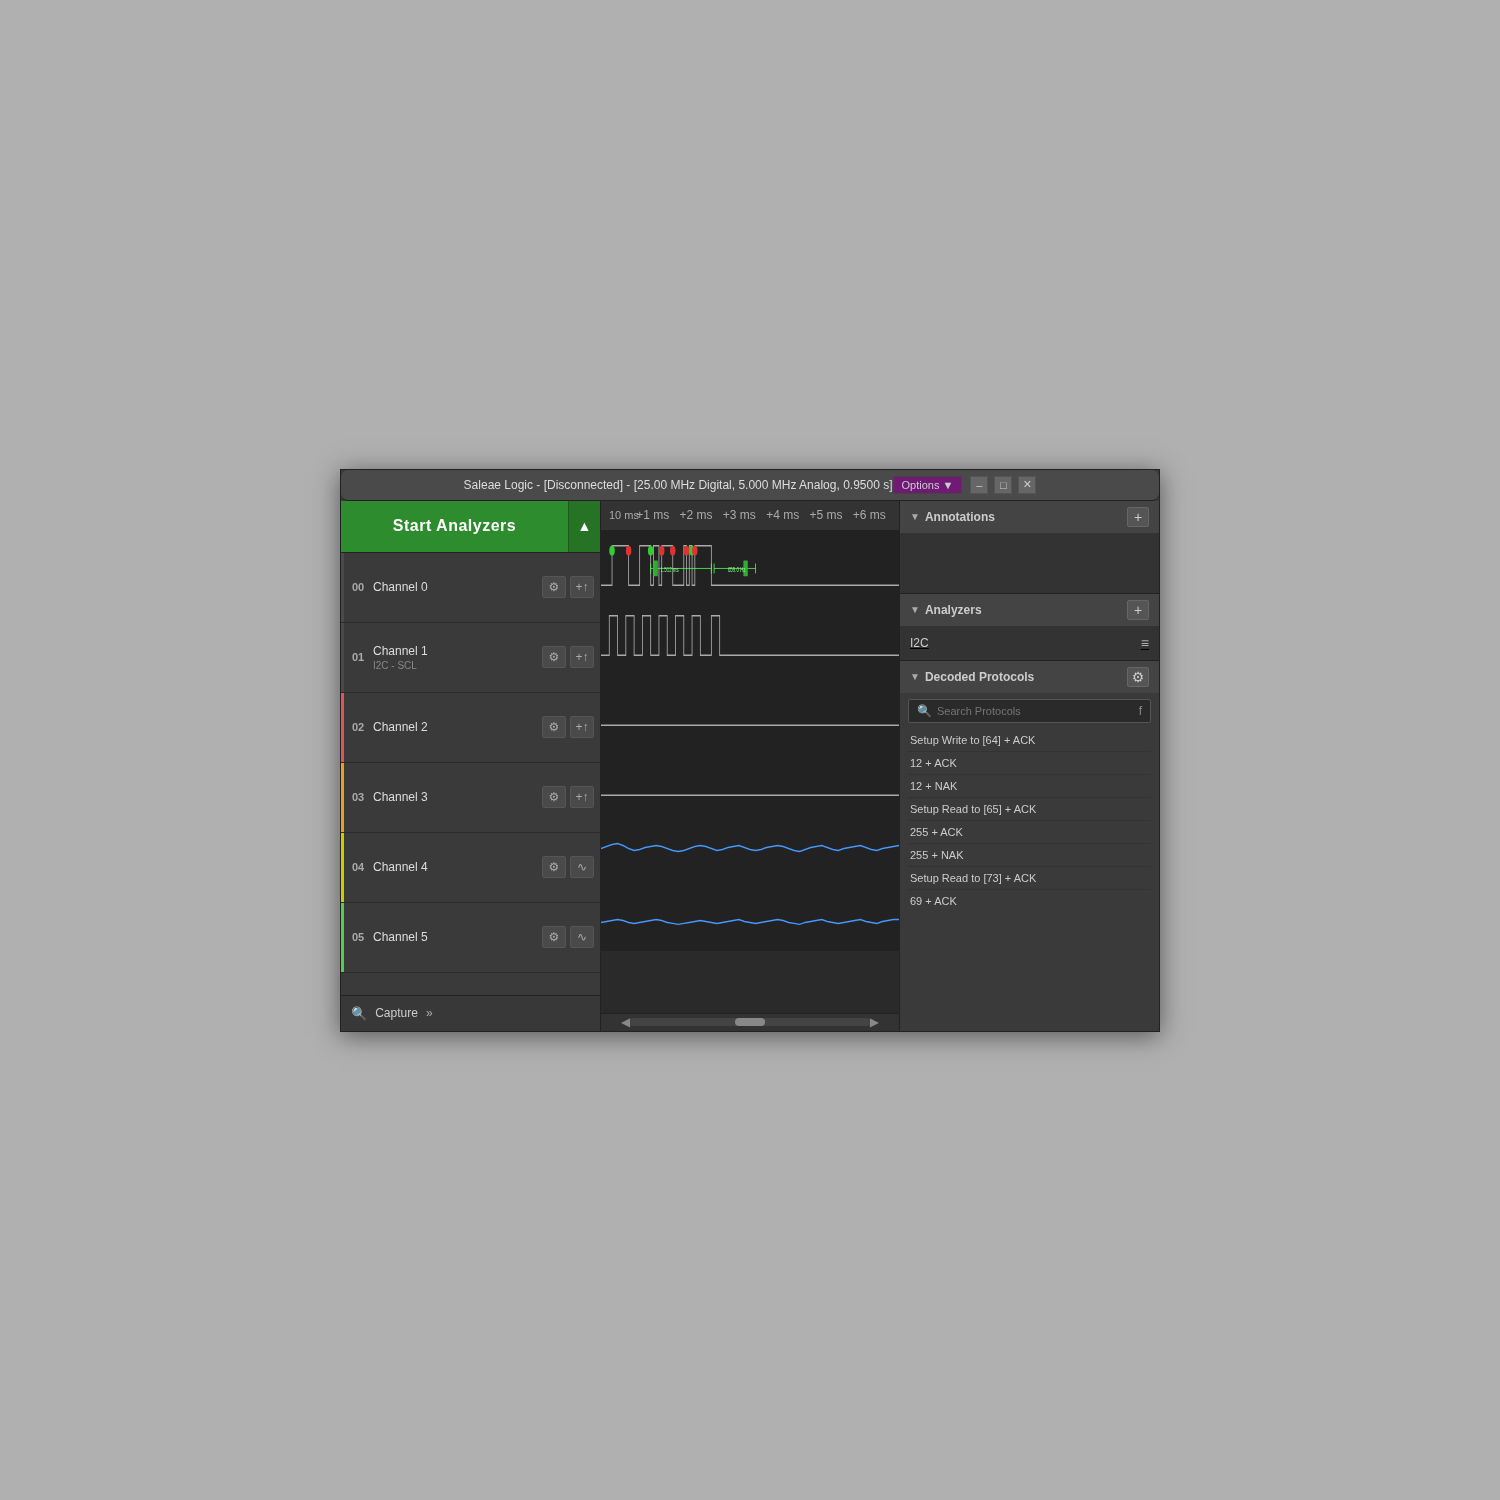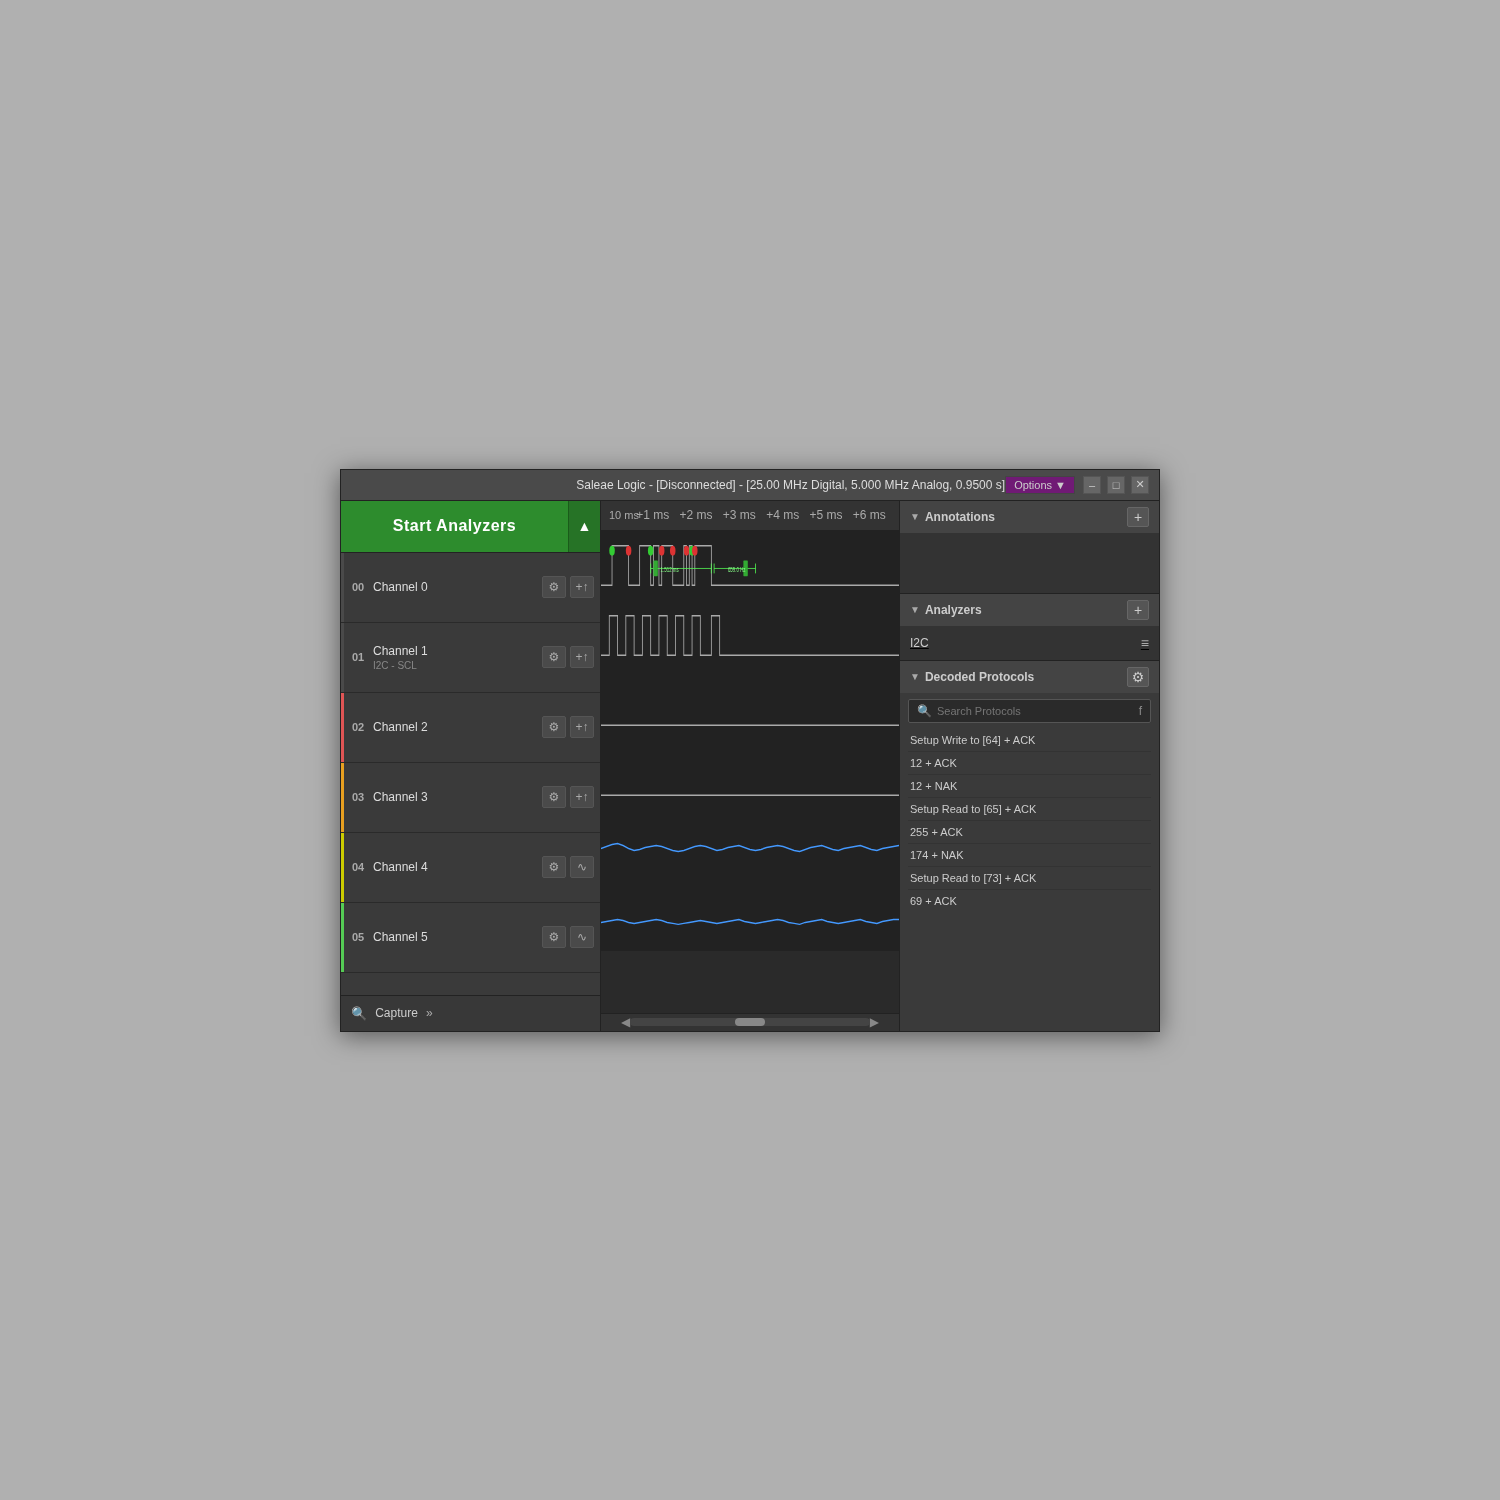--- a/index.html
+++ b/index.html
@@ -16,22 +16,23 @@
       background: #3a3a3a;
       border: 1px solid #222;
       box-shadow: 0 4px 24px rgba(0,0,0,0.5);
     }
     
     .title-bar {
       background: #4a4a4a;
       padding: 6px 10px;
       display: flex;
       align-items: center;
-      justify-content: flex-end;
+      justify-content: center;
       border-bottom: 1px solid #222;
+      border-radius: 7px;
     }
     .title-bar-title {
       color: #ddd;
       font-size: 12px;
     }
     .title-bar-controls {
       display: flex;
       gap: 6px;
     }
     .title-bar-btn {
@@ -626,21 +627,21 @@
           <input class="search-input" type="text" placeholder="Search Protocols" style="">
           <span class="search-filter-btn">f</span>
         </div>
 
         <div class="protocol-list">
           <div class="protocol-item">Setup Write to [64] + ACK</div>
           <div class="protocol-item">12 + ACK</div>
           <div class="protocol-item">12 + NAK</div>
           <div class="protocol-item">Setup Read to [65] + ACK</div>
           <div class="protocol-item">255 + ACK</div>
-          <div class="protocol-item">174 + NAK</div>
+          <div class="protocol-item">255 + NAK</div>
           <div class="protocol-item">Setup Read to [73] + ACK</div>
           <div class="protocol-item">69 + ACK</div>
         </div>
       </div>
     </div>
 
   </div>
 </div>
 
 </body></html>

